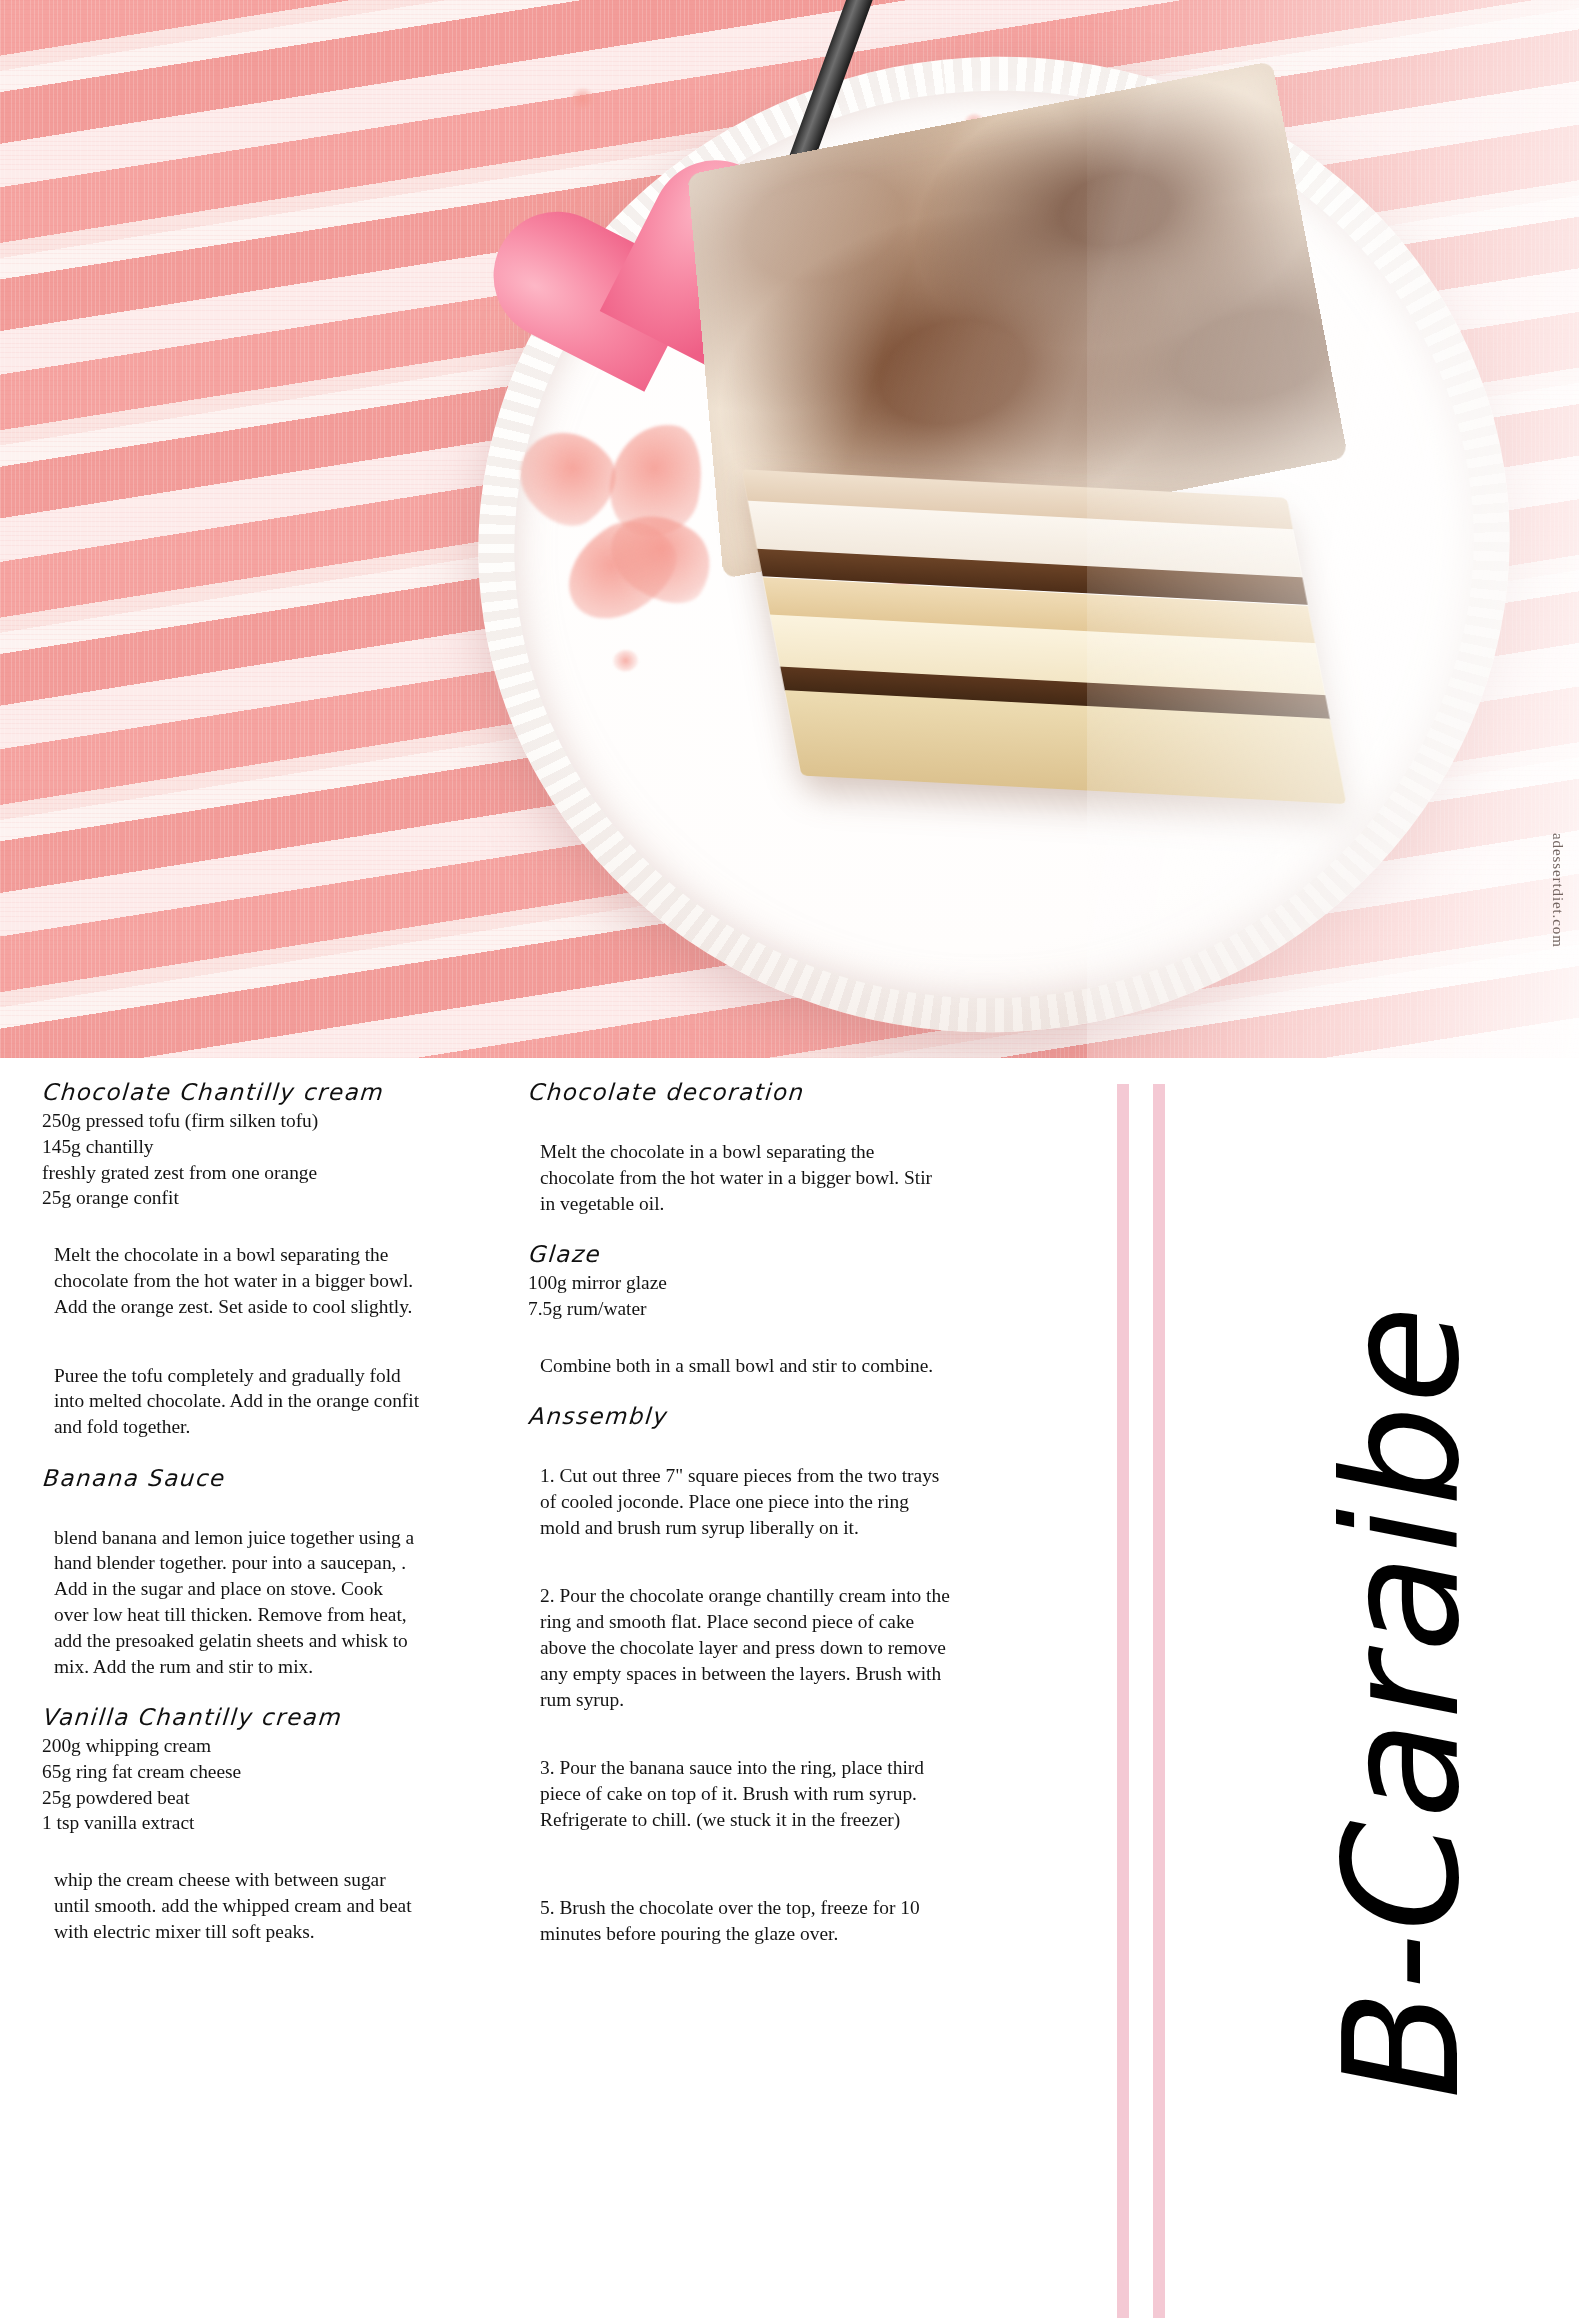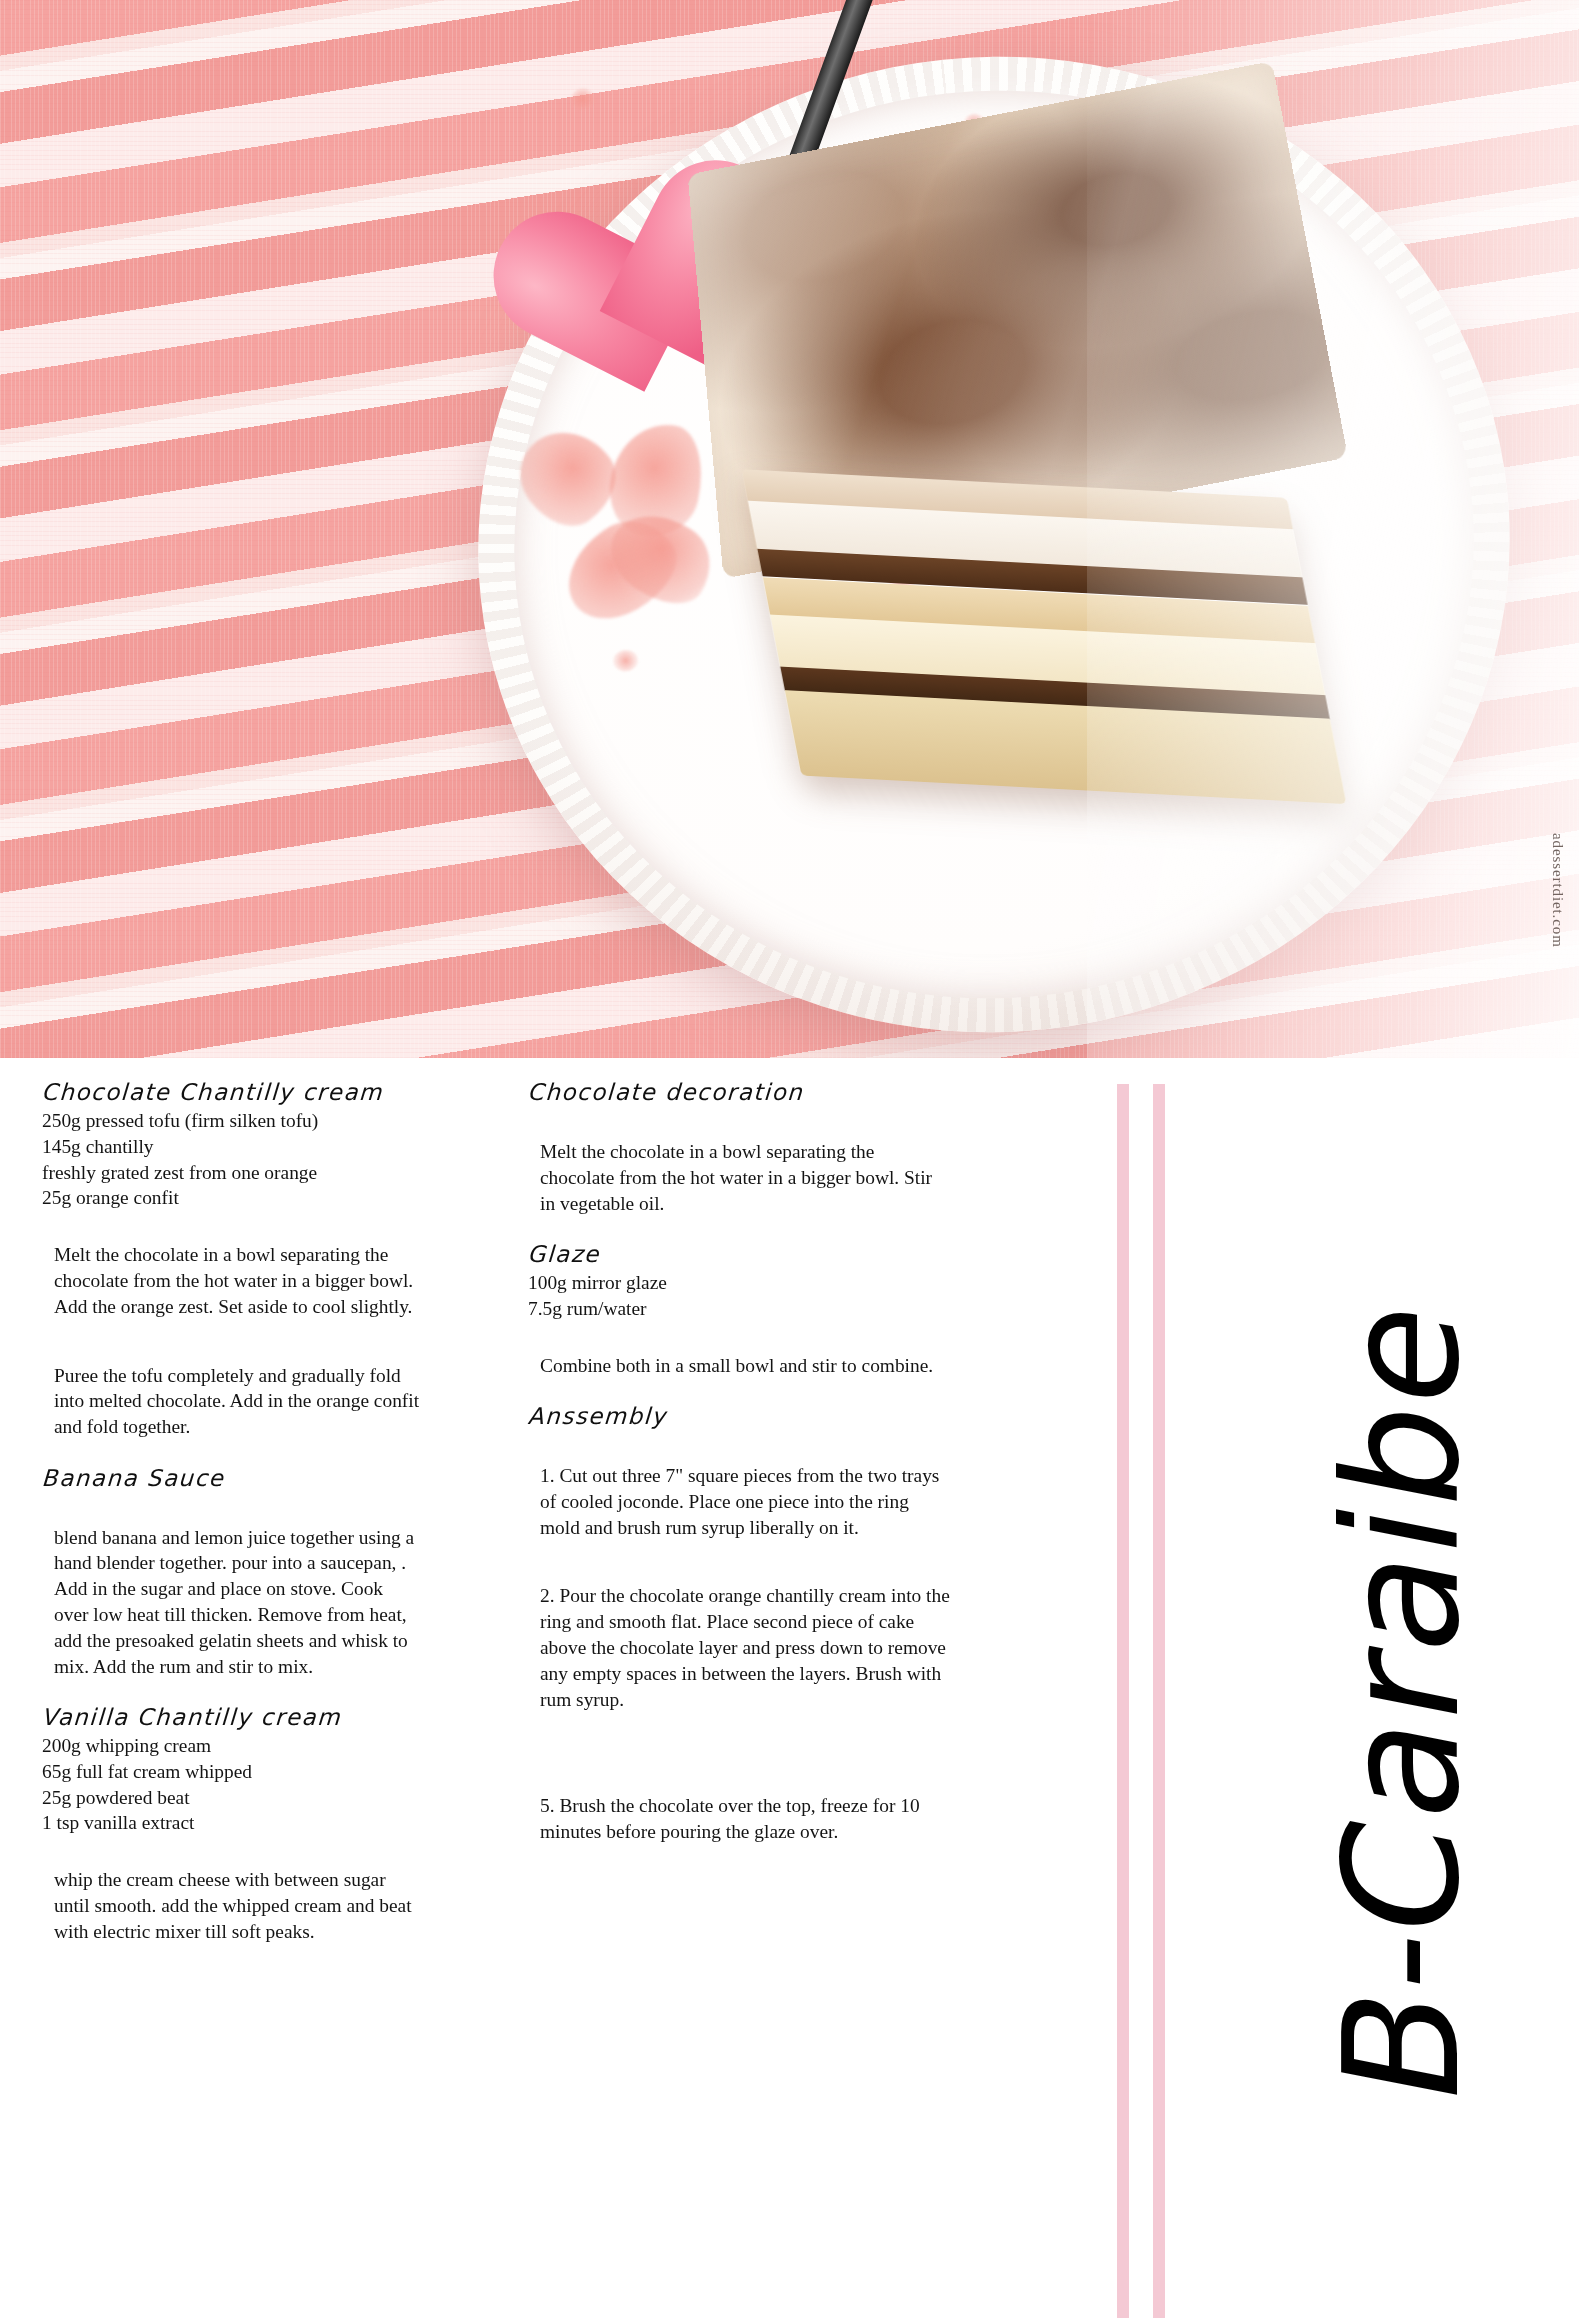--- a/index.html
+++ b/index.html
@@ -336,21 +336,21 @@
       </div>
       <div class="block">
         <div class="script">Banana Sauce</div>
         <div class="gap"></div>
         <p>blend banana and lemon juice together using a hand blender together. pour into a saucepan, . Add in the sugar and place on stove. Cook over low heat till thicken. Remove from heat, add the presoaked gelatin sheets and whisk to mix. Add the rum and stir to mix.</p>
       </div>
       <div class="block">
         <div class="script">Vanilla Chantilly cream</div>
         <div class="lines">
           <p>200g whipping cream</p>
-          <p>65g full fat cream whipped</p>
+          <p>65g ring fat cream cheese</p>
           <p>25g powdered beat</p>
           <p>1 tsp vanilla extract</p>
         </div>
         <div class="gap"></div>
         <p>whip the cream cheese with between sugar until smooth. add the whipped cream and beat with electric mixer till soft peaks.</p>
       </div>
     </div>
   <div class="col col-right" id="col-right">
       <div class="block">
         <div class="script">Chocolate decoration</div>
@@ -366,20 +366,21 @@
         <div class="gap"></div>
         <p>Combine both in a small bowl and stir to combine.</p>
       </div>
       <div class="block">
         <div class="script">Anssembly</div>
         <div class="gap"></div>
         <p>1. Cut out three 7" square pieces from the two trays of cooled joconde. Place one piece into the ring mold and brush rum syrup liberally on it.</p>
         <div class="gap"></div>
         <p>2. Pour the chocolate orange chantilly cream into the ring and smooth flat. Place second piece of cake above the chocolate layer and press down to remove any empty spaces in between the layers. Brush with rum syrup.</p>
         <div class="gap"></div>
+        <p>3. Pour the banana sauce into the ring, place third piece of cake on top of it. Brush with rum syrup. Refrigerate to chill. (we stuck it in the freezer)</p>
         <div class="gap"></div>
         <div class="gap"></div>
         <p>5. Brush the chocolate over the top, freeze for 10 minutes before pouring the glaze over.</p>
       </div>
     </div>
 </div>
 
 <div class="stripes">
   <div class="stripe s1"></div>
   <div class="stripe s2"></div>

